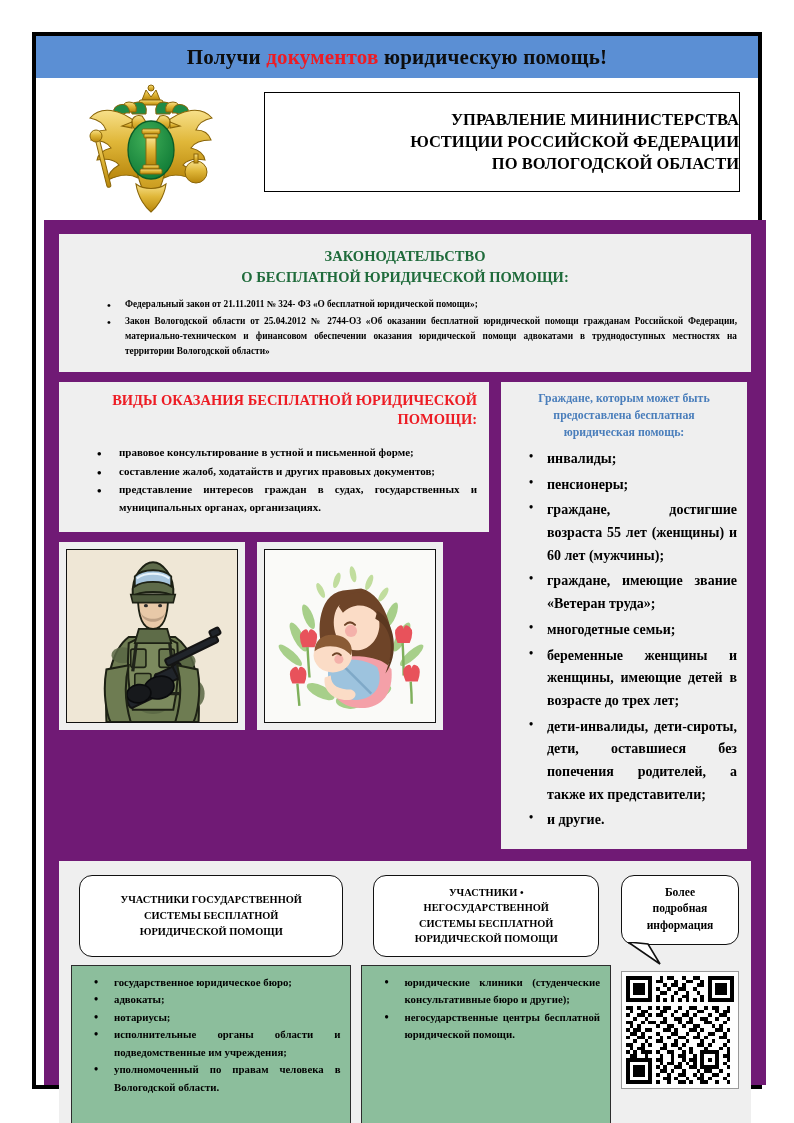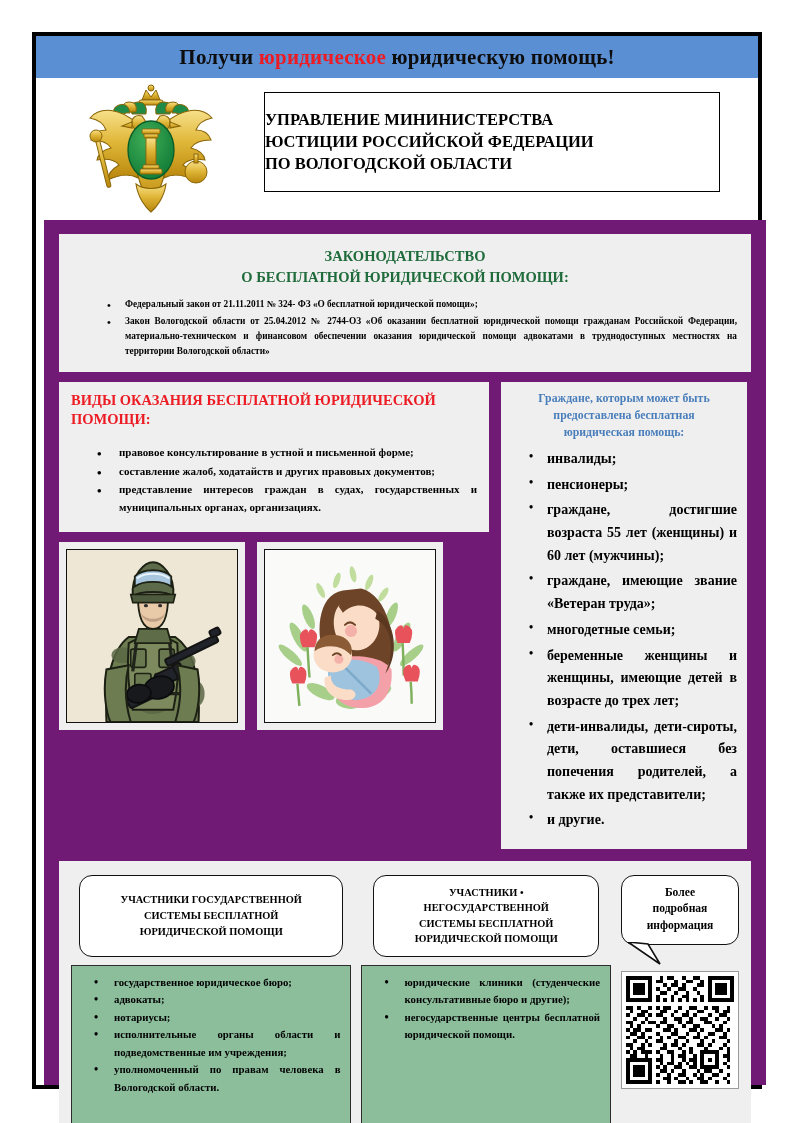--- a/index.html
+++ b/index.html
@@ -74,22 +74,23 @@
   .org-box {
     position: absolute;
     left: 228px;
     top: 14px;
     width: 454px;
     height: 98px;
     border: 1.5px solid #000;
     background: #ffffff;
     display: flex;
     flex-direction: column;
-    align-items: flex-start;
+    align-items: flex-end;
     justify-content: center;
+    padding-left: 20px;
   }
   .org-line {
     font-family: "Liberation Serif", serif;
     font-weight: bold;
     font-size: 16.5px;
     color: #000;
     line-height: 1.32;
     text-align: center;
     white-space: nowrap;
   }
@@ -155,21 +156,21 @@
     align-items: flex-start;
   }
   .mid-left { width: 430px; }
   .mid-right { width: 246px; }
 
   
   .kinds {
     padding: 9px 12px 14px 12px;
   }
   .kinds-title {
-    text-align: left;
+    text-align: right;
     color: #ED1C24;
     font-weight: bold;
     font-size: 14.5px;
     line-height: 1.34;
     font-family: "Liberation Serif", serif;
   }
   .kinds ul {
     margin: 14px 0 0 0;
     padding-left: 26px;
     list-style: none;
@@ -354,21 +355,21 @@
   .qr-wrap svg { display: block; width: 100%; height: 100%; }
 </style>
 </head>
 <body>
 
 <div class="page">
   <div class="frame">
 
     <div class="banner">
       <div class="banner-text">
-        <span>Получи </span><span class="hl">юридическое</span><span> юридическую помощь!</span>
+        <span>Получи </span><span class="hl">документов</span><span> юридическую помощь!</span>
       </div>
     </div>
 
     <div class="header">
 
       <div class="emblem-wrap">
         <svg viewBox="0 0 150 132" width="150" height="132" aria-hidden="true">
           <defs>
             <linearGradient id="gold" x1="0" y1="0" x2="0" y2="1">
               <stop offset="0%" stop-color="#F7E08A"></stop>

